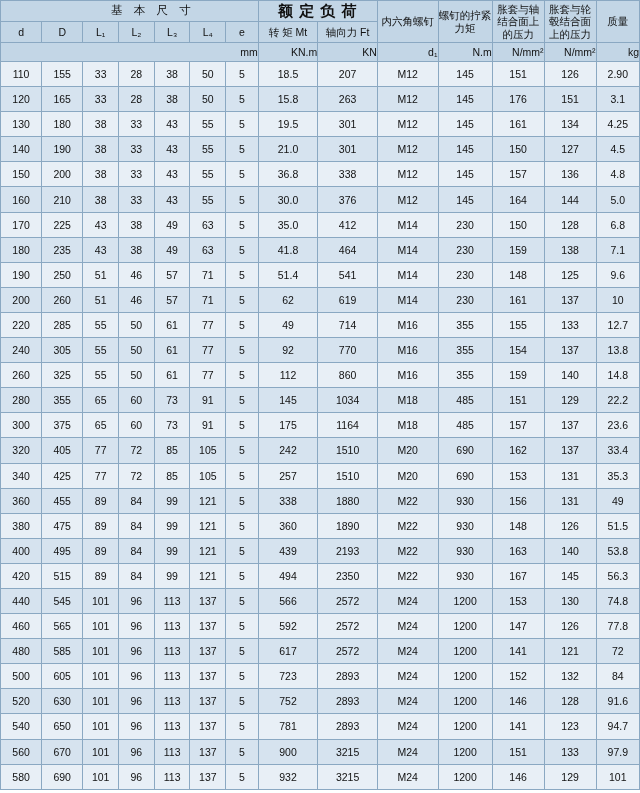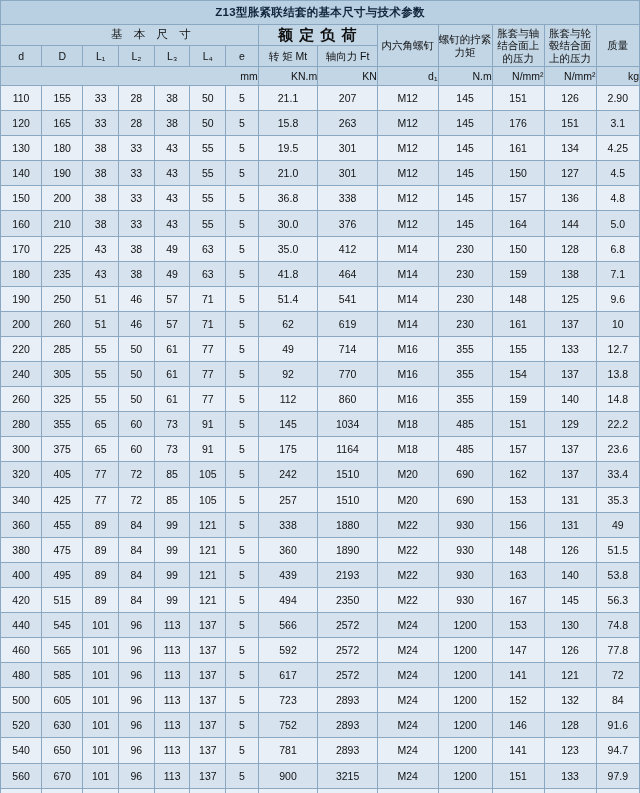--- a/index.html
+++ b/index.html
@@ -92,23 +92,20 @@
   .stack {
     display: block;
     line-height: 1.18;
   }
 </style>
 </head>
 <body>
 
 <div class="sheet">
 
-  <div class="title-bar">
-    <span class="title-text">Z13型胀紧联结套的基本尺寸与技术参数</span>
-  </div>
 
   <table class="main">
     <colgroup>
       <col style="width:38px">
         <col style="width:38px">
         <col style="width:33px">
       <col style="width:33px">
         <col style="width:33px">
         <col style="width:33px">
       <col style="width:30px">
@@ -164,21 +161,21 @@
     </thead>
     <tbody id="tbody">
         <tr>
           <td>110</td>
           <td>155</td>
           <td>33</td>
           <td>28</td>
           <td>38</td>
           <td>50</td>
           <td>5</td>
-          <td>21.1</td>
+          <td>18.5</td>
           <td>207</td>
           <td>M12</td>
           <td>145</td>
           <td>151</td>
           <td>126</td>
           <td>2.90</td>
         </tr>
         <tr class="alt">
           <td>120</td>
           <td>165</td>

